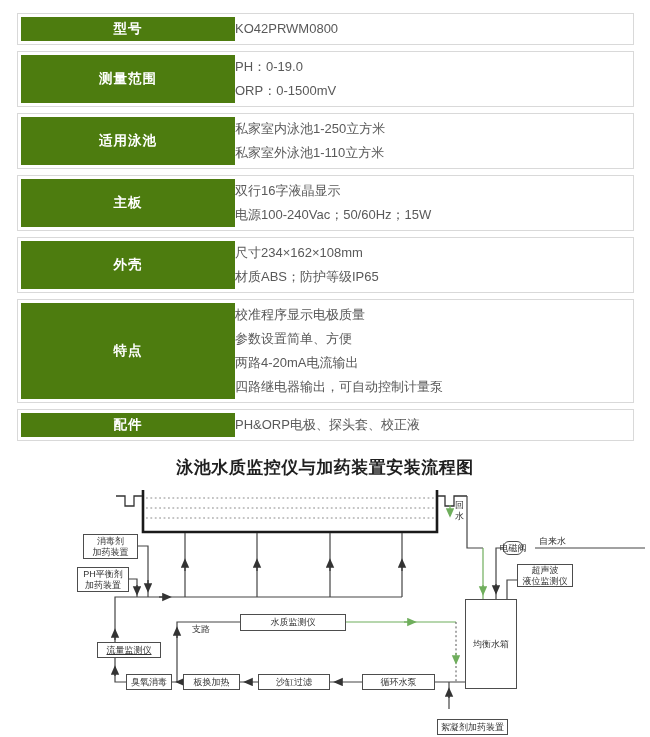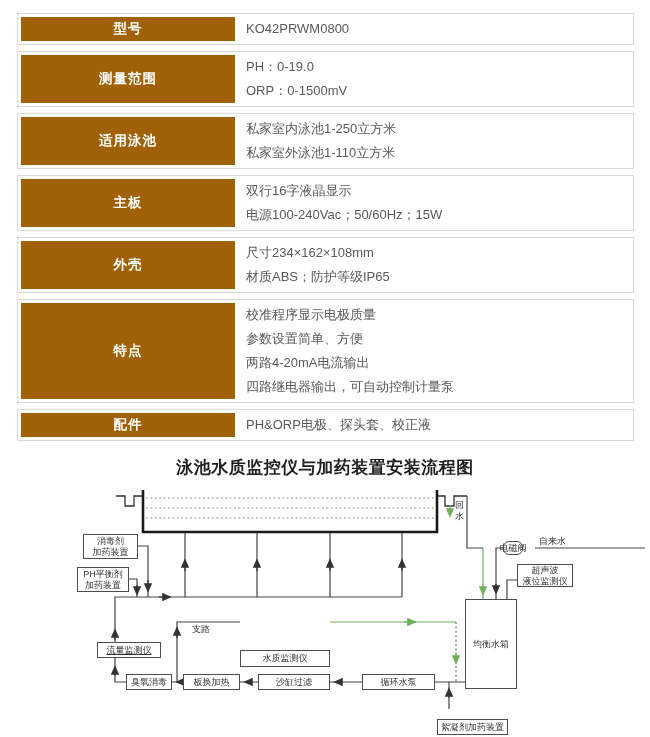--- a/index.html
+++ b/index.html
@@ -1,22 +1,22 @@
 <!DOCTYPE html>
 <html><head>
 <meta charset="utf-8">
 <style>
   html,body{margin:0;padding:0;background:#ffffff;}
   body{width:650px;height:737px;font-family:"Liberation Sans","DejaVu Sans",sans-serif;position:relative;overflow:hidden;}
 
   
   .spec-table{margin:13px 16px 0 17px;width:617px;box-sizing:border-box;}
   .spec-row{border:1px solid #d9d9d9;background:#fff;padding:3px;display:flex;align-items:stretch;margin-bottom:6px;box-sizing:border-box;}
-  .spec-head{width:214px;flex:0 0 214px;background:#a16207;color:#ffffff;font-weight:bold;font-size:13.5px;display:flex;align-items:center;justify-content:center;letter-spacing:1px;}
-  .spec-values{flex:1;display:flex;flex-direction:column;justify-content:center;padding-left:11px;}
+  .spec-head{width:214px;flex:0 0 214px;background:#4d7c0f;color:#ffffff;font-weight:bold;font-size:13.5px;display:flex;align-items:center;justify-content:center;letter-spacing:1px;}
+  .spec-values{flex:1;display:flex;flex-direction:column;justify-content:center;padding-left:0;}
   .spec-values .line{font-size:13px;color:#595959;line-height:24px;white-space:nowrap;}
   .h1{min-height:30px;} .h2{min-height:49px;} .h4{min-height:97px;}
 
   
   .diagram{position:relative;width:650px;height:292px;margin-top:2px;}
   .diagram svg{position:absolute;left:0;top:0;}
   .dg-title{position:absolute;left:0;top:9px;width:100%;text-align:center;font-weight:bold;font-size:17px;color:#1f1f1f;letter-spacing:0.5px;}
   .dbox{position:absolute;box-sizing:border-box;border:1px solid #4d4d4d;background:#ffffff;color:#333;font-size:9px;line-height:1.2;display:flex;flex-direction:column;align-items:center;justify-content:center;text-align:center;z-index:2;}
   .dbox span{display:block;white-space:nowrap;}
   .dlabel{position:absolute;font-size:9px;color:#333;line-height:1.25;z-index:2;white-space:nowrap;}
@@ -185,21 +185,21 @@
   <div class="dbox" style="left:465px;top:152px;width:52px;height:90px;">
     <span>均衡水箱</span>
   </div>
   <div class="dbox" style="left:503px;top:94px;width:20px;height:14px;border-radius:6px;">
     <span>电磁阀</span>
   </div>
   <div class="dbox" style="left:517px;top:117px;width:56px;height:23px;">
     <span>超声波</span>
     <span>液位监测仪</span>
   </div>
-  <div class="dbox" style="left:240px;top:167px;width:90px;height:17px;margin-top:36px;">
+  <div class="dbox" style="left:240px;top:167px;width:106px;height:17px;">
     <span>水质监测仪</span>
   </div>
 
   <div class="dlabel vtext" style="left:455px;top:53px;">回水</div>
   <div class="dlabel" style="left:539px;top:89px;">自来水</div>
   <div class="dlabel" style="left:192px;top:177px;">支路</div>
 
 </div>
 
 </body></html>

